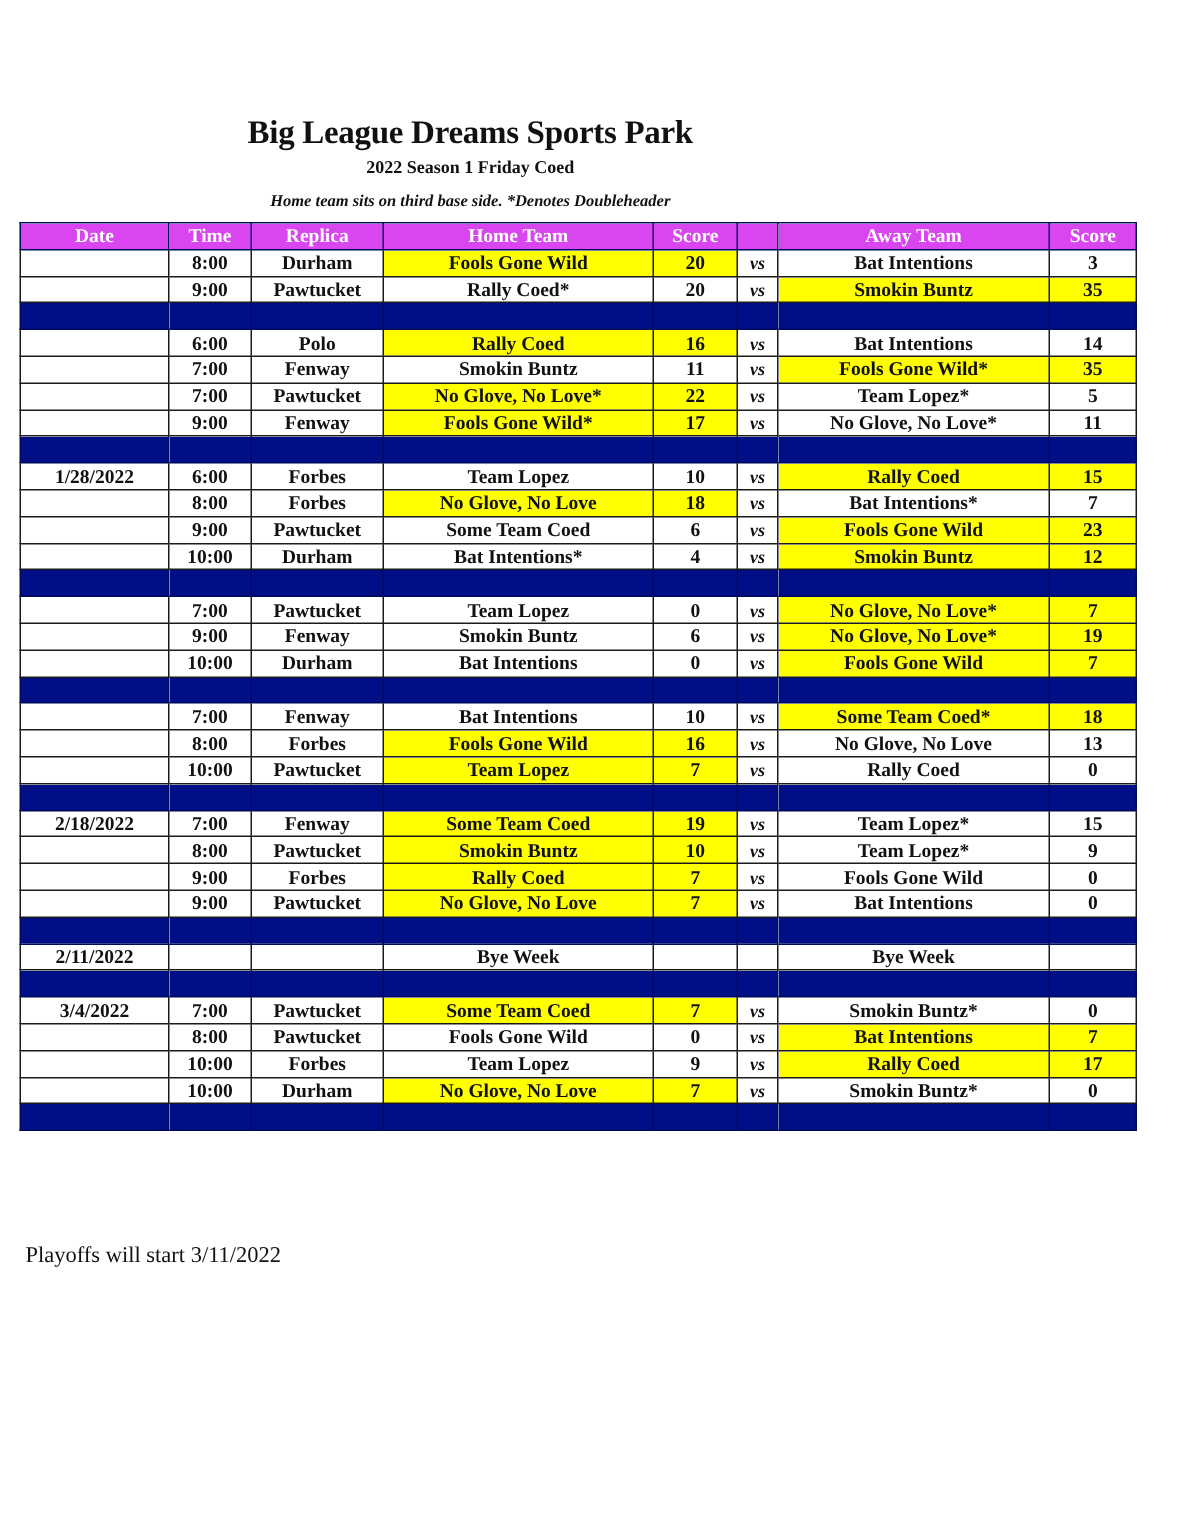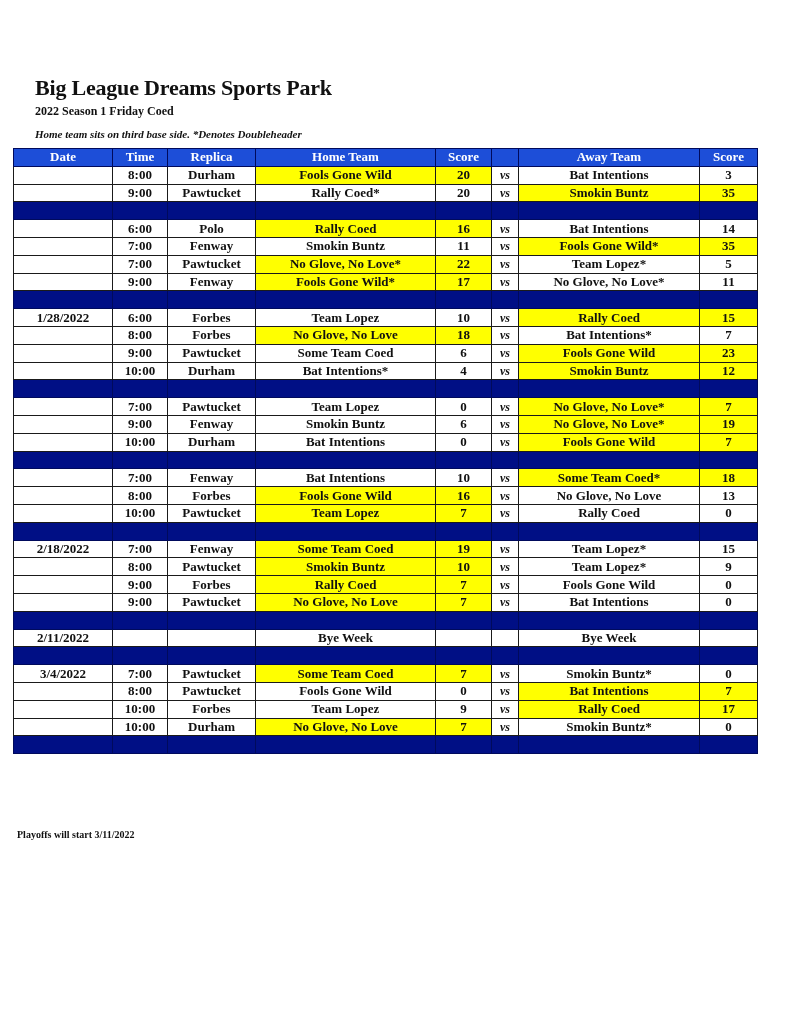--- a/index.html
+++ b/index.html
@@ -1,27 +1,27 @@
 <!DOCTYPE html>
 <html><head>
 <meta charset="utf-8">
 <style>
   html, body { margin:0; padding:0; background:#ffffff; }
   body { width:791px; height:1024px; position:relative; font-family:"Liberation Serif", "DejaVu Serif", serif; color:#111; }
-  .title { position:absolute; left:0; width:627px; text-align:left; font-weight:bold;margin-left:35px; }
+  .title { position:absolute; left:0; width:627px; text-align:center; font-weight:bold; }
   #t1 { top:75px; font-size:22px; letter-spacing:-0.2px; }
   #t2 { top:104px; font-size:12px; }
   #t3 { top:128px; font-size:11px; font-style:italic; }
   table { position:absolute; left:13px; top:148px; border-collapse:collapse; table-layout:fixed; width:744px; }
   td, th { border:1px solid #1a1a1a; height:16.8px; padding:0; text-align:center; font-weight:bold; font-size:13px; line-height:16px; white-space:nowrap; overflow:hidden; }
-  th { background:#1d4ed8; color:#ffffff; font-size:13px; border-color:#000a5c;margin-left:15px; }
+  th { background:#d946ef; color:#ffffff; font-size:13px; border-color:#000a5c;margin-left:15px; }
   tr.sep td { background:#000f85; border-color:#000a5c; height:16.8px; }
   td.y { background:#ffff00; }
   td.vs { font-style:italic; font-size:12px; }
-  .footer { position:absolute; left:17px; top:829px; font-size:10px; font-weight:bold; }
+  .footer { position:absolute; left:17px; top:829px; font-size:15px; font-weight:normal; }
 </style>
 </head>
 <body>
 
 <div id="t1" class="title">Big League Dreams Sports Park</div>
 <div id="t2" class="title">2022 Season 1 Friday Coed</div>
 <div id="t3" class="title">Home team sits on third base side.  *Denotes Doubleheader</div>
 
 <table>
   <colgroup>

